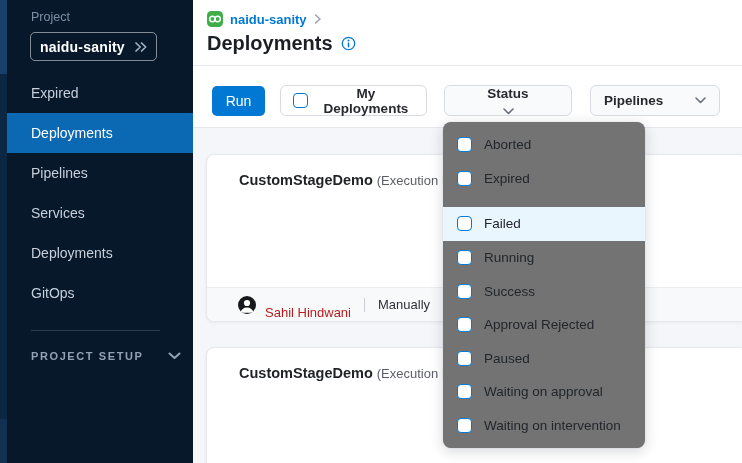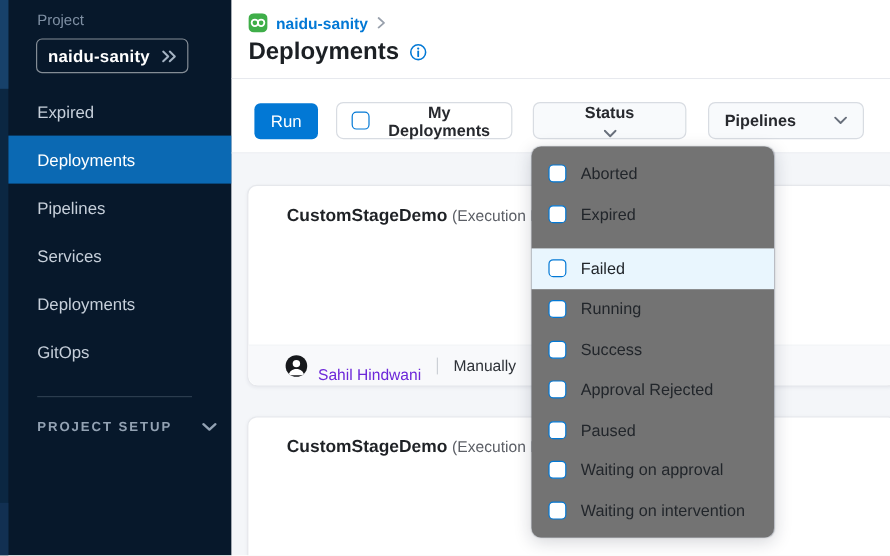--- a/index.html
+++ b/index.html
@@ -39,21 +39,21 @@
   
   .content { position:absolute; left:193px; top:128px; right:0; bottom:0; background:#f4f6f9; overflow:hidden; }
   .card { position:absolute; left:13px; right:-6px; background:#fff; border:1px solid #e6e8ec; border-radius:8px; box-shadow:0 1px 3px rgba(30,40,60,.06); cursor:pointer; }
   .card1 { top:26px; height:168px; }
   .card2 { top:219px; height:170px; }
   .card-title-row { position:absolute; left:32px; top:17px; display:flex; align-items:baseline; gap:4px; white-space:nowrap; }
   .card-title { font-size:14.5px; font-weight:800; color:#1f2226; }
   .card-sub { font-size:13px; color:#5c5f66; }
   .card-footer { position:absolute; left:0; right:0; bottom:0; height:34px; background:#f8f9fb; border-top:1px solid #eceef2; border-radius:0 0 8px 8px; display:flex; align-items:center; padding-left:31px; gap:9px; }
   .avatar { width:18px; height:18px; border-radius:50%; overflow:hidden; background:#17191c; flex:none; }
-  .footer-name { font-size:13px; color:#6d28d9; font-weight:500;margin-top:15px; }
+  .footer-name { font-size:13px; color:#b91c1c; font-weight:500;margin-top:15px; }
   .footer-sep { width:1px; height:14px; background:#ccd0d6; margin:0 4px; }
   .footer-trigger { font-size:13px; color:#2e3238; }
 
   
   .dropdown { position:absolute; left:443px; top:122px; width:202px; height:326px; background:#737373; border-radius:8px; box-shadow:0 3px 14px rgba(20,30,50,.18), 0 0 1px rgba(20,30,50,.25); z-index:40; padding:6px 0; display:flex; flex-direction:column; }
   .dd-item { flex:1; display:flex; align-items:center; gap:12px; padding:0 12px 0 14px; font-size:13.5px; color:#22262b; cursor:pointer; }
   .dd-item.highlighted { background:var(--dropdown_highlight,#e9f6fe);margin-top:12px; }
   .checkbox { width:15px; height:15px; border:1.5px solid var(--accent,#0278d5); border-radius:4px; background:#fff; flex:none; }
 
   .icon { display:inline-flex; align-items:center; justify-content:center; flex:none; }

